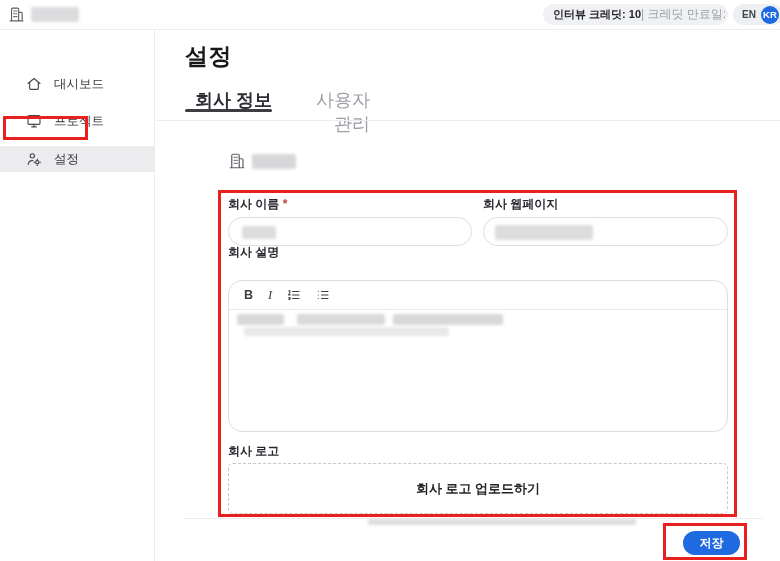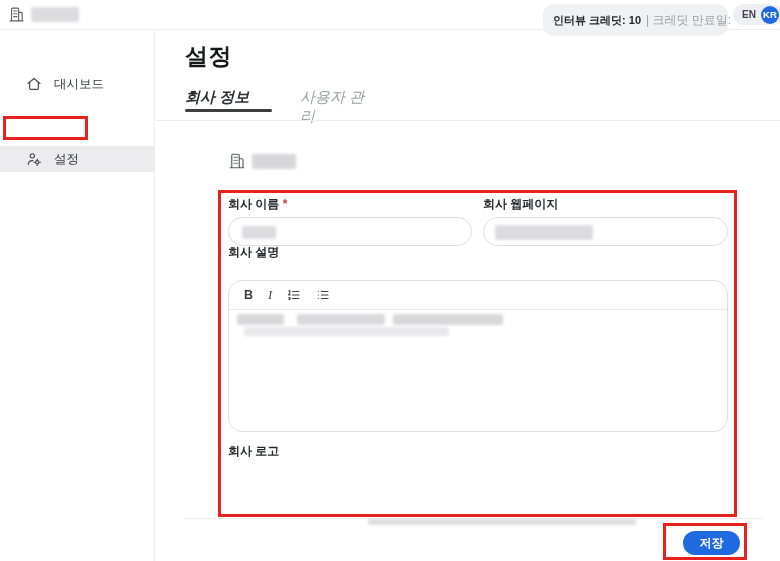--- a/index.html
+++ b/index.html
@@ -9,22 +9,22 @@
     background:#fff; font-family:"Liberation Sans","DejaVu Sans",sans-serif;
     color:#26272b;
   }
   .abs { position:absolute; }
   .blur-chip { background:#dcdcde; filter:blur(1.5px); border-radius:2px; }
 
   
   .header { left:0; top:0; width:780px; height:30px; border-bottom:1px solid #ededee; background:#fff; }
   .logo { left:8px; top:5px; height:18px; display:flex; align-items:center; gap:6px; }
   .credits-badge {
-    left:543px; top:4px; width:185px; height:32px; background:#f0f1f3;
-    border-radius:11px; display:flex; align-items:center; padding:0 10px; gap:5px;
+    left:543px; top:4px; width:185px; height:21px; background:#f0f1f3;
+    border-radius:11px; display:flex; align-items:center; padding:0 10px; 
   }
   .credits-main { font-size:11px; font-weight:700; color:#26272b; white-space:nowrap; }
   .credits-expiry { font-size:12px; color:#9ba0a8; white-space:nowrap; }
   .credits-chip { width:26px; height:11px; background:#e7e8ea; filter:blur(1.5px); border-radius:2px; }
   .lang-toggle {
     left:733px; top:4px; height:21px; background:#edeff2; border-radius:11px;
     display:flex; align-items:center; padding:0 4px 0 9px; gap:5px;
   }
   .lang-en { font-size:10px; font-weight:700; color:#3f444c; cursor:pointer; }
   .lang-kr {
@@ -36,21 +36,21 @@
   .sidebar { left:0; top:30px; width:155px; height:531px; border-right:1px solid #ededee; background:#fff; }
   .side-item {
     position:absolute; left:0; width:155px; height:26px; display:flex; align-items:center;
     gap:12px; padding-left:26px; font-size:12.5px; color:#33363c; cursor:pointer;
   }
   .side-item.selected { background:#ececee; }
   .side-icon { width:16px; height:16px; flex:0 0 16px; display:flex; }
 
   
   .page-title { left:185px; top:41px; font-size:23px; font-weight:700; color:#17181a; letter-spacing:0.5px; }
-  .tab { position:absolute; top:88px; text-align:left; font-size:15px; cursor:pointer;font-style:italic; }
+  .tab { position:absolute; top:88px; text-align:right; font-size:18px; cursor:pointer; }
   .tab-active { left:185px; width:87px; font-weight:700; color:#2c2e33; }
   .tab-inactive { left:300px; width:70px; color:#9a9da3; }
   .tab-underline { left:185px; top:109px; width:87px; height:3px; background:#3c3e42; border-radius:2px; }
   .tabs-divider { left:156px; top:120px; width:624px; height:1px; background:#ededee; }
 
   .company-row { left:228px; top:152px; display:flex; align-items:center; gap:6px; }
   .company-chip { width:44px; height:15px; background:#d7d7d9; filter:blur(1.5px); border-radius:2px; }
 
   .field-label { position:absolute; font-size:12px; font-weight:700; color:#27292e; }
   .req { color:#c2403f; }
@@ -122,20 +122,29 @@
     <div class="side-item" style="top:41px;">
       <span class="side-icon">
         <svg width="16" height="16" viewBox="0 0 24 24" fill="none" stroke="#44474d" stroke-width="1.7" stroke-linecap="round" stroke-linejoin="round">
           <path d="M3 11.2 12 3.8l9 7.4"></path>
           <path d="M5.5 9.6v9.2a1.2 1.2 0 0 0 1.2 1.2h10.6a1.2 1.2 0 0 0 1.2-1.2V9.6"></path>
         </svg>
       </span>
       <span>대시보드</span>
     </div>
 
+    <div class="side-item" style="top:78px;">
+      <span class="side-icon">
+        <svg width="16" height="16" viewBox="0 0 24 24" fill="none" stroke="#44474d" stroke-width="1.7" stroke-linecap="round" stroke-linejoin="round">
+          <rect x="3" y="4" width="18" height="13" rx="1.5"></rect>
+          <path d="M12 17v3.2M8.5 20.8h7"></path>
+        </svg>
+      </span>
+      <span>프로젝트</span>
+    </div>
 
     <div class="side-item selected" style="top:116px;">
       <span class="side-icon">
         <svg width="16" height="16" viewBox="0 0 24 24" fill="none" stroke="#44474d" stroke-width="1.7" stroke-linecap="round" stroke-linejoin="round">
           <circle cx="9.5" cy="7.3" r="3.2"></circle>
           <path d="M3.3 20c.4-3.3 3-5.6 6.2-5.6h1"></path>
           <circle cx="16.9" cy="16.9" r="2.5"></circle>
           <path d="M16.9 13.2v-1.1M16.9 21.7v-1.1M20.6 16.9h1.1M12.1 16.9h1.1"></path>
         </svg>
       </span>
@@ -196,20 +205,23 @@
       </span>
     </div>
     <span class="abs blur-chip" style="left:8px; top:33px; width:47px; height:11px; background:#d8d8da;"></span>
     <span class="abs blur-chip" style="left:68px; top:33px; width:88px; height:11px; background:#dadadc;"></span>
     <span class="abs blur-chip" style="left:164px; top:33px; width:110px; height:11px; background:#d8d8da;"></span>
     <span class="abs blur-chip" style="left:15px; top:46px; width:205px; height:9px; background:#e8e8ea;"></span>
   </div>
 
   <div class="field-label" style="left:228px; top:443px;">회사 로고</div>
 
+  <div class="abs upload-box">
+    <span>회사 로고 업로드하기</span>
+  </div>
 
   <div class="abs footer-divider"></div>
   <span class="abs helper-chip"></span>
 
   <div class="abs save-btn">저장</div>
 
   <div class="abs annotation anno-form"></div>
   <div class="abs annotation anno-save"></div>
 
 </div>

